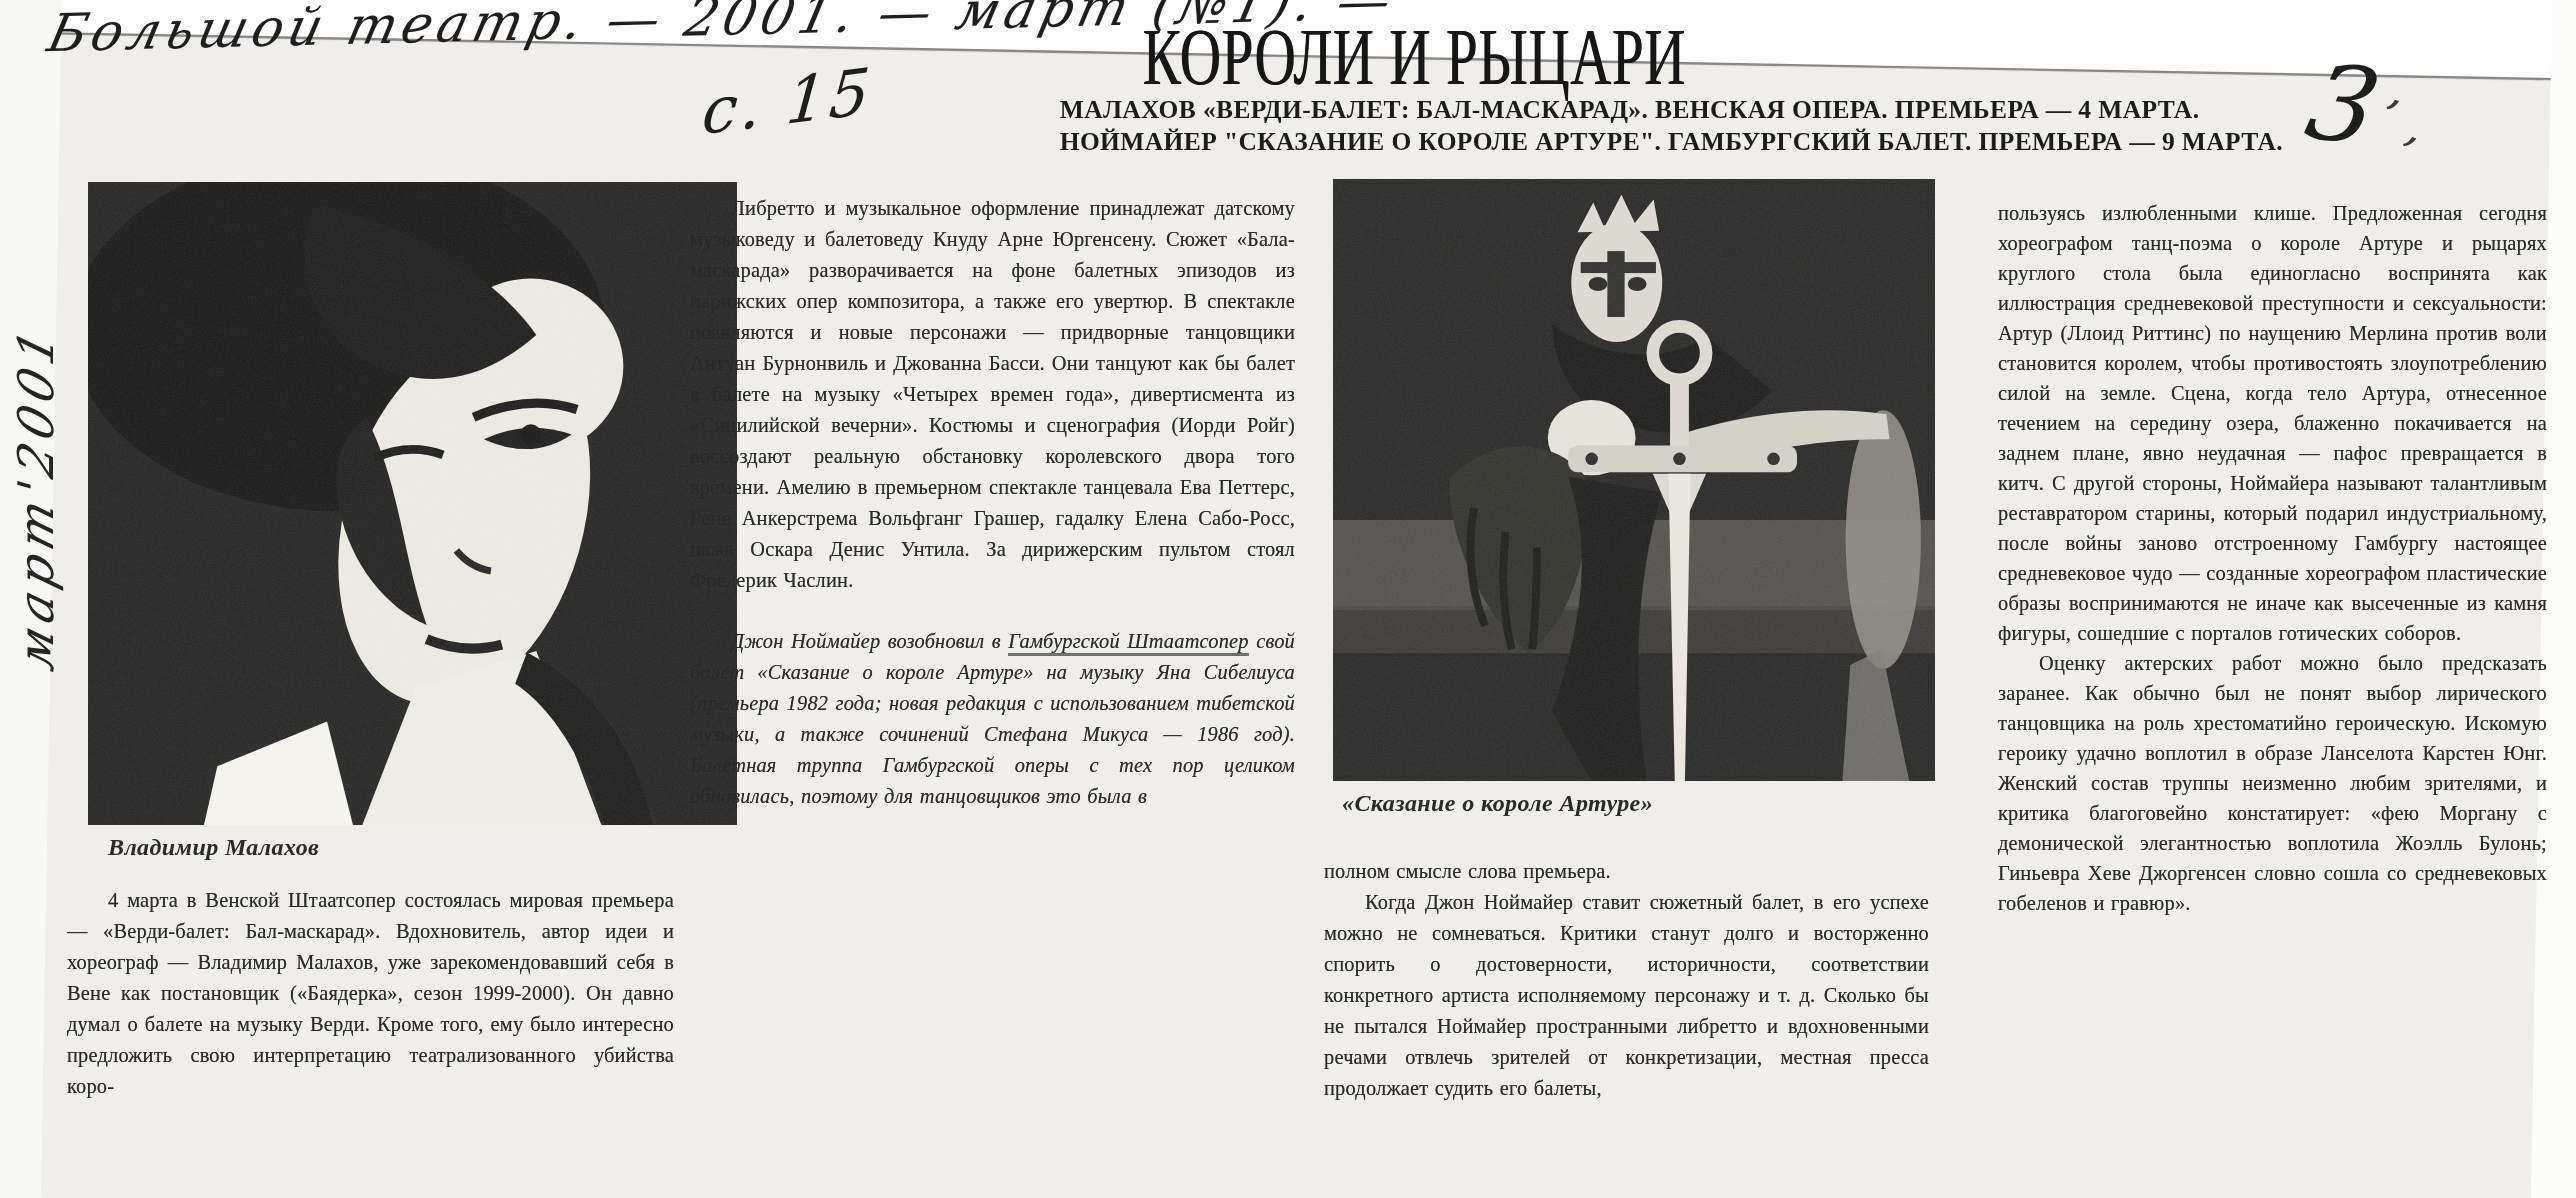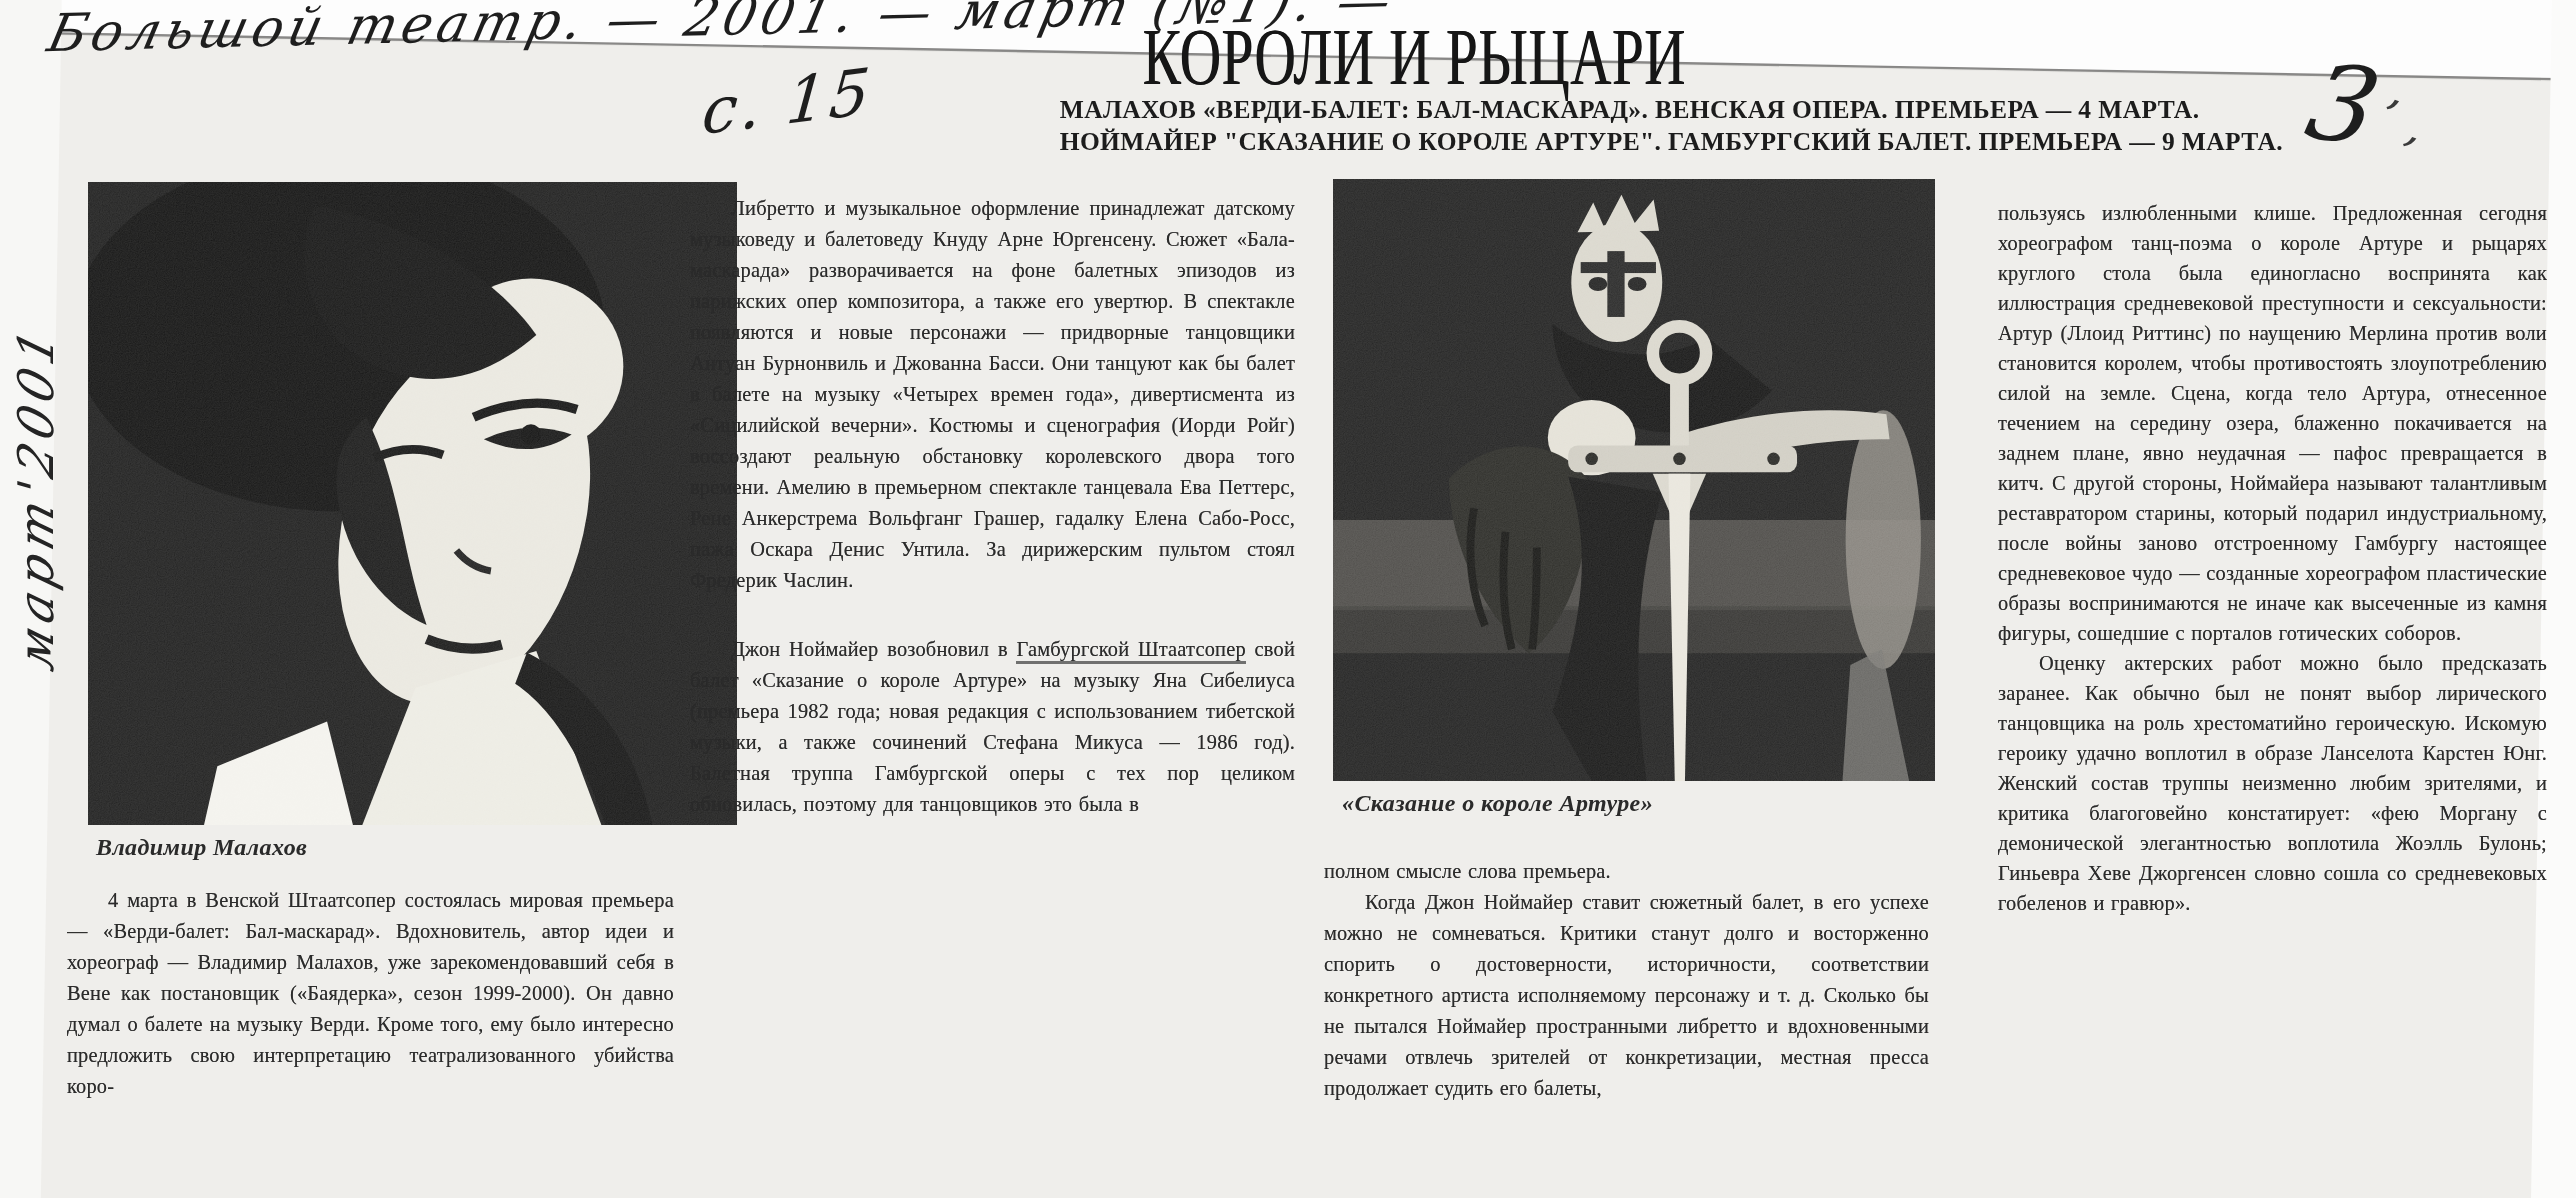--- a/index.html
+++ b/index.html
@@ -28,21 +28,21 @@
   .subs div{transform:scaleX(.98);}
   
   .photo{position:absolute;background:#181818;box-shadow:0 0 0 1.6px #101010 inset;}
   .photo svg{display:block;width:100%;height:100%;}
   .caption{position:absolute;font-style:italic;font-weight:700;font-size:24px;color:#2a2a2a;letter-spacing:0.4px;}
   
   .col{position:absolute;text-align:justify;font-size:20.4px;line-height:31px;letter-spacing:0.2px;
        word-spacing:1.2px;color:#2b2b2b;text-shadow:0 0 0.5px rgba(30,30,30,.6);overflow:hidden;}
   .col p{margin:0;text-indent:41px;}
   .col p.noindent{text-indent:0;}
-  .col p.gap{margin-top:38px;}
+  .col p.gap{margin-top:30px;font-style:italic;}
   .pencil-underline{border-bottom:3.1px solid rgba(70,70,70,.75);padding-bottom:0.8px;}
   .col4{line-height:30px;}
   .byline{position:absolute;left:1998px;top:1096px;width:502px;text-align:right;font-weight:700;
           font-size:23px;line-height:39px;color:#222;text-shadow:0 0 0.5px rgba(30,30,30,.6);}
 </style>
 </head>
 <body>
 
 <div class="sheet">
 
@@ -85,21 +85,21 @@
       <path d="M492,300 q70,-30 132,-10" stroke="#0e0e0e" stroke-width="12" fill="none"></path>
       <path d="M365,352 q45,-20 88,-4" stroke="#101010" stroke-width="11" fill="none"></path>
       <path d="M470,470 q18,22 44,26" stroke="#1a1a1a" stroke-width="9" fill="none"></path>
       <path d="M432,583 q48,20 96,7" stroke="#141414" stroke-width="13" fill="none"></path>
       <path d="M418,645 L572,598 L655,820 L350,820 Z" fill="#ecebe3"></path>
       <path d="M165,745 L305,688 L338,820 L148,820 Z" fill="#f3f2ed"></path>
       <path d="M560,600 C640,640 700,720 720,820 L660,820 C630,730 590,670 545,640 Z" fill="#101010"></path>
       <rect width="828" height="820" filter="url(#gA)" opacity="0.12"></rect>
     </svg>
   </div>
-  <div class="caption" style="left:96px;top:834px;">Владимир Малахов</div>
+  <div class="caption" style="left:108px;top:834px;">Владимир Малахов</div>
 
   <div class="col" style="left:67px;top:885px;width:607px;height:292px;">
     <p>4 марта в Венской Штаатсопер состоялась мировая премьера — «Верди-балет: Бал-маскарад». Вдохновитель, автор идеи и хореограф — Владимир Малахов, уже зарекомендовавший себя в Вене как постановщик («Баядерка», сезон 1999-2000). Он давно думал о балете на музыку Верди. Кроме того, ему было интересно предложить свою интерпретацию театрализованного убийства коро-</p>
   </div>
 
   <div class="col" style="left:690px;top:193px;width:605px;height:997px;">
     <p>Либретто и музыкальное оформление принадлежат датскому музыковеду и балетоведу Кнуду Арне Юргенсену. Сюжет «Бала-маскарада» разворачивается на фоне балетных эпизодов из парижских опер композитора, а также его увертюр. В спектакле появляются и новые персонажи — придворные танцовщики Антуан Бурнонвиль и Джованна Басси. Они танцуют как бы балет в балете на музыку «Четырех времен года», дивертисмента из «Сицилийской вечерни». Костюмы и сценография (Иорди Ройг) воссоздают реальную обстановку королевского двора того времени. Амелию в премьерном спектакле танцевала Ева Петтерс, Рене Анкерстрема Вольфганг Грашер, гадалку Елена Сабо-Росс, пажа Оскара Денис Унтила. За дирижерским пультом стоял Фредерик Часлин.</p>
     <p class="gap"><span>Джон Ноймайер возобновил в </span><span class="pencil-underline">Гамбургской Штаатсопер</span><span> свой балет «Сказание о короле Артуре» на музыку Яна Сибелиуса (премьера 1982 года; новая редакция с использованием тибетской музыки, а также сочинений Стефана Микуса — 1986 год). Балетная труппа Гамбургской оперы с тех пор целиком обновилась, поэтому для танцовщиков это была в</span></p>
   </div>
 

